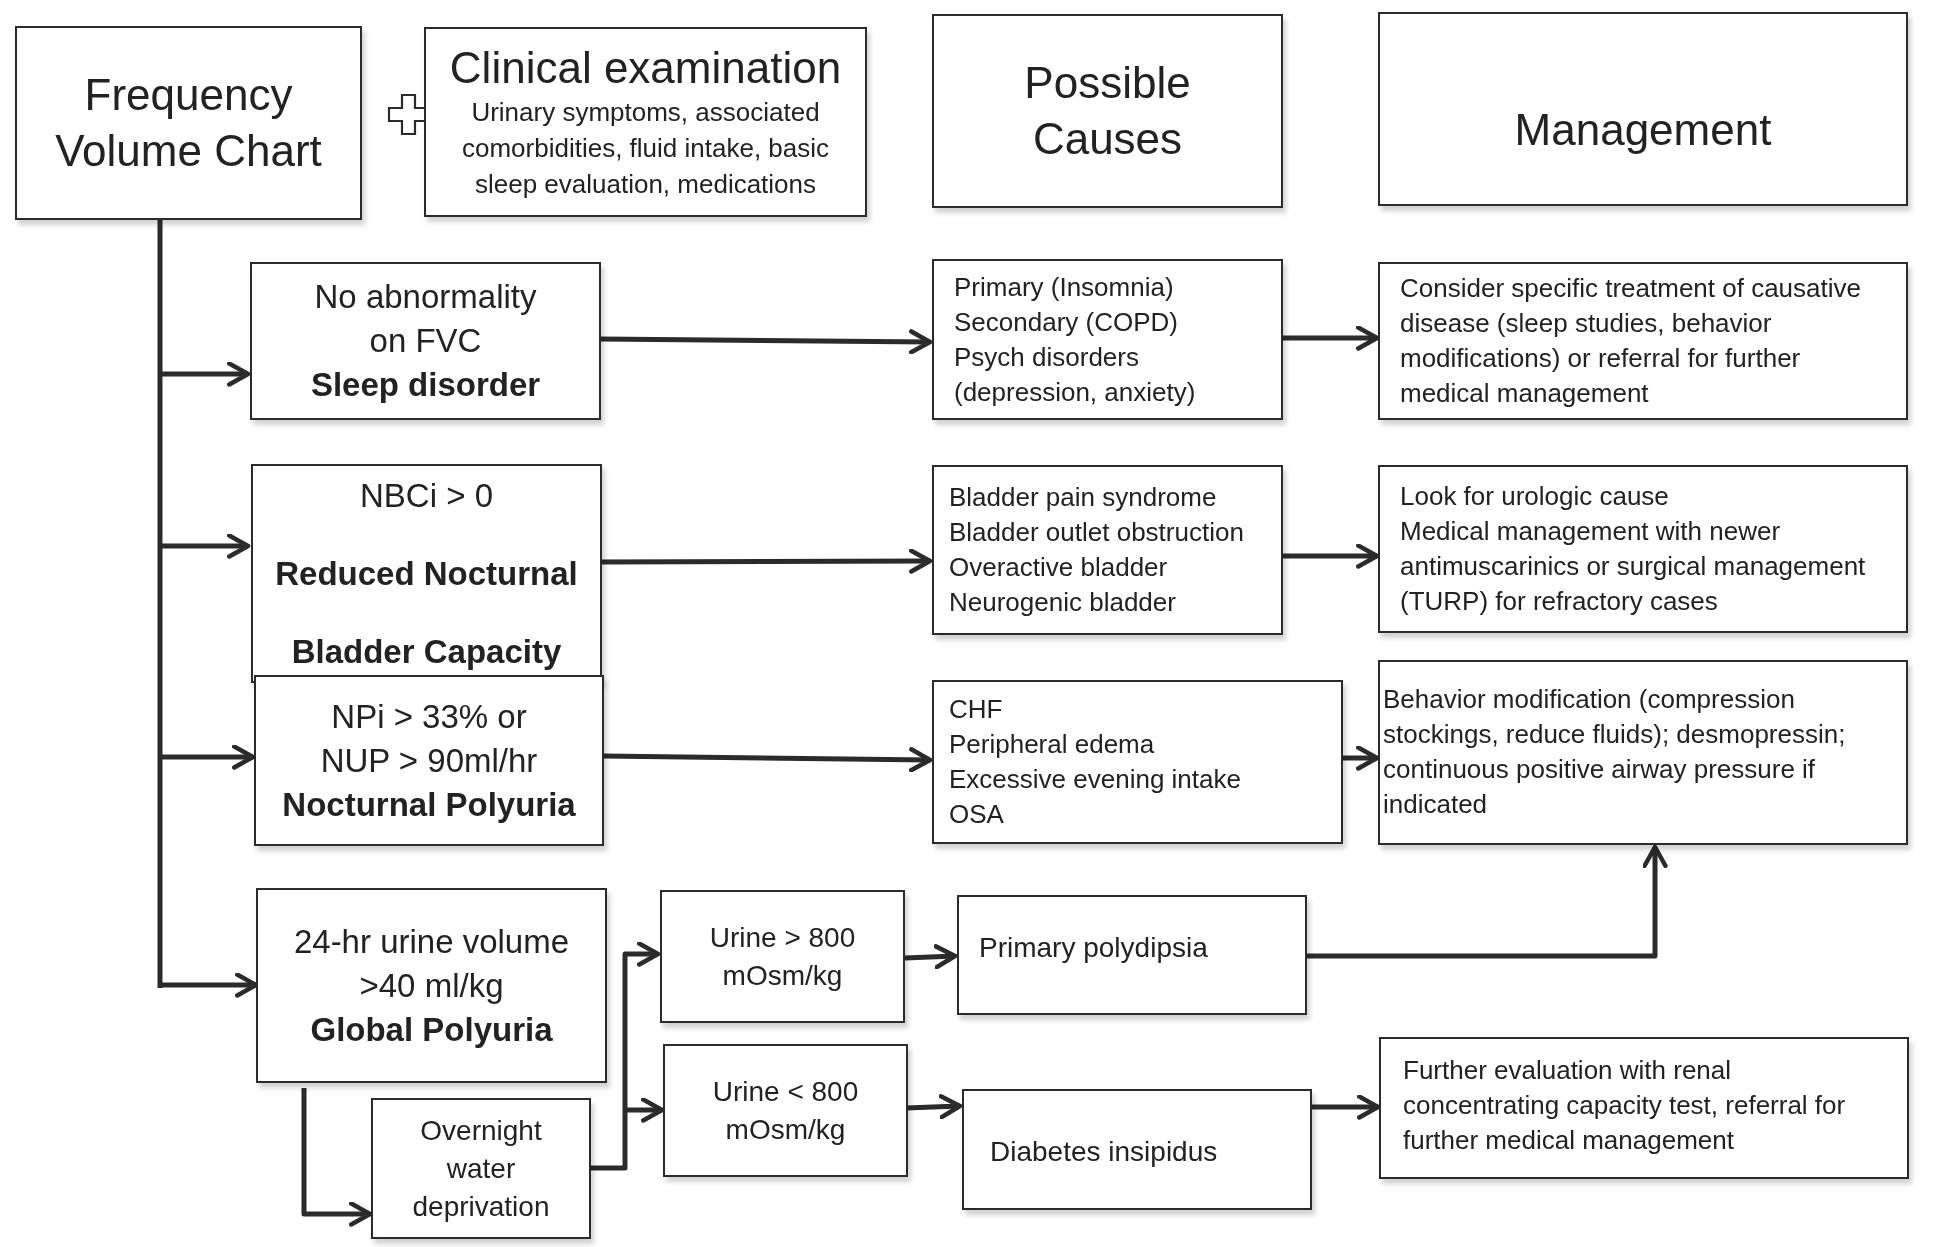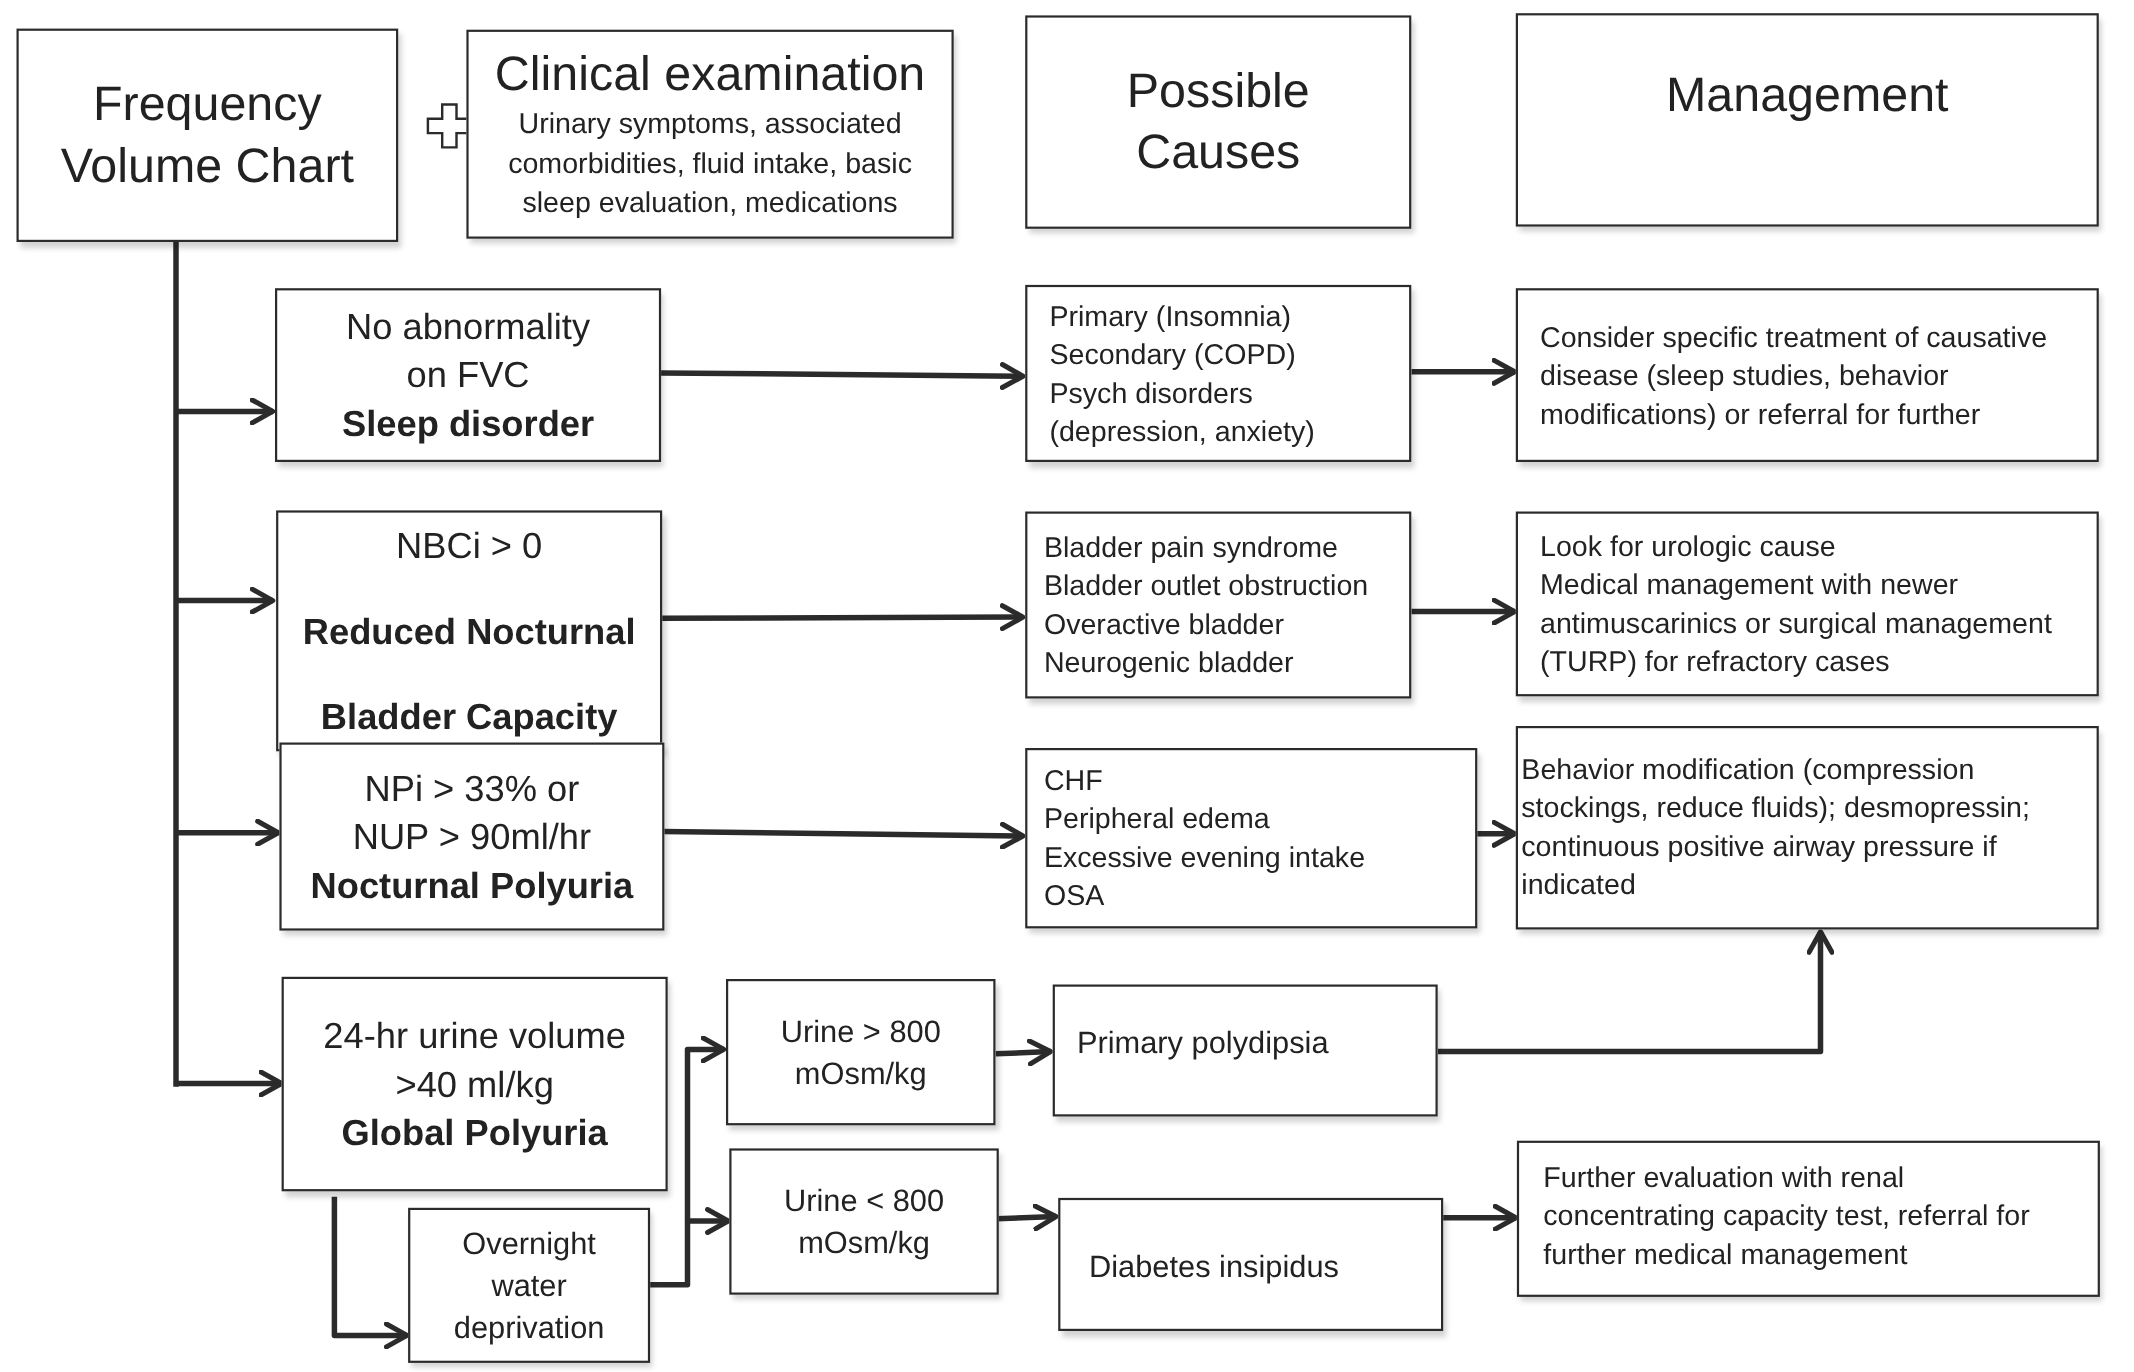--- a/index.html
+++ b/index.html
@@ -64,39 +64,40 @@
   <span class="line sub">Urinary symptoms, associated</span>
   <span class="line sub">comorbidities, fluid intake, basic</span>
   <span class="line sub">sleep evaluation, medications</span>
 </div>
 
 <div class="box center hdr" style="left:932px;top:14px;width:351px;height:194px;">
   <span class="line">Possible</span>
   <span class="line">Causes</span>
 </div>
 
-<div class="box hdr" style="left:1378px;top:12px;width:530px;height:194px;text-align:center;padding-top:45px;">
+<div class="box hdr" style="left:1378px;top:12px;width:530px;height:194px;text-align:center;padding-top:88px;">
   <span class="line">Management</span>
 </div>
 
 <div class="box center cond" style="left:250px;top:262px;width:351px;height:158px;">
   <span class="line">No abnormality</span>
   <span class="line">on FVC</span>
   <span class="line b">Sleep disorder</span>
 </div>
 <div class="box left list" style="left:932px;top:259px;width:351px;height:161px;">
   <span class="line">Primary (Insomnia)</span>
   <span class="line">Secondary (COPD)</span>
   <span class="line">Psych disorders</span>
   <span class="line">(depression, anxiety)</span>
 </div>
 <div class="box left list" style="left:1378px;top:262px;width:530px;height:158px;">
   <span class="line">Consider specific treatment of causative</span>
   <span class="line">disease (sleep studies, behavior</span>
   <span class="line">modifications) or referral for further</span>
+  <span class="line">medical management</span>
 </div>
 
 <div class="box center cond" style="left:251px;top:464px;width:351px;height:219px;gap:34px;">
   <span class="line">NBCi &gt; 0</span>
   <span class="line b">Reduced Nocturnal</span>
   <span class="line b">Bladder Capacity</span>
 </div>
 <div class="box left list" style="left:932px;top:465px;width:351px;height:170px;padding-left:15px;">
   <span class="line">Bladder pain syndrome</span>
   <span class="line">Bladder outlet obstruction</span>

